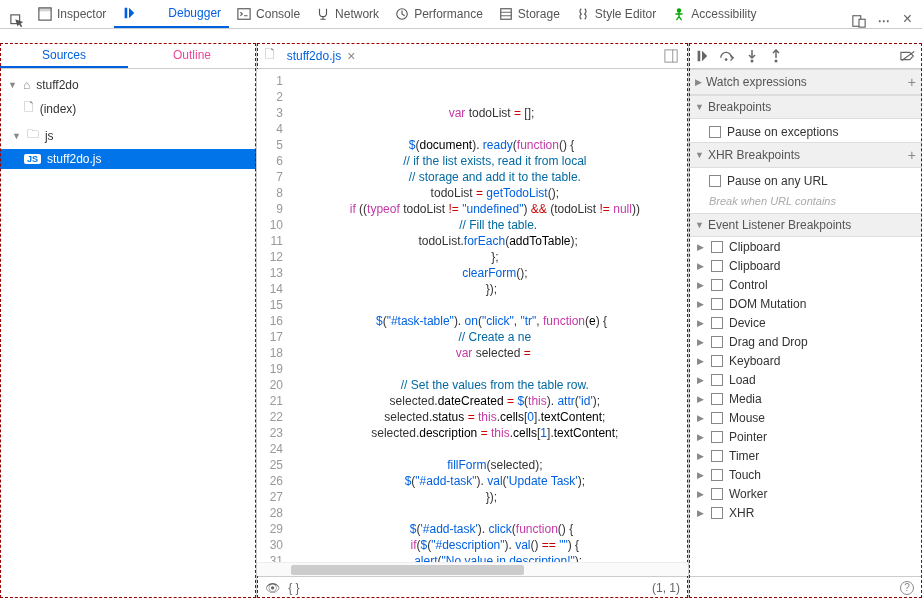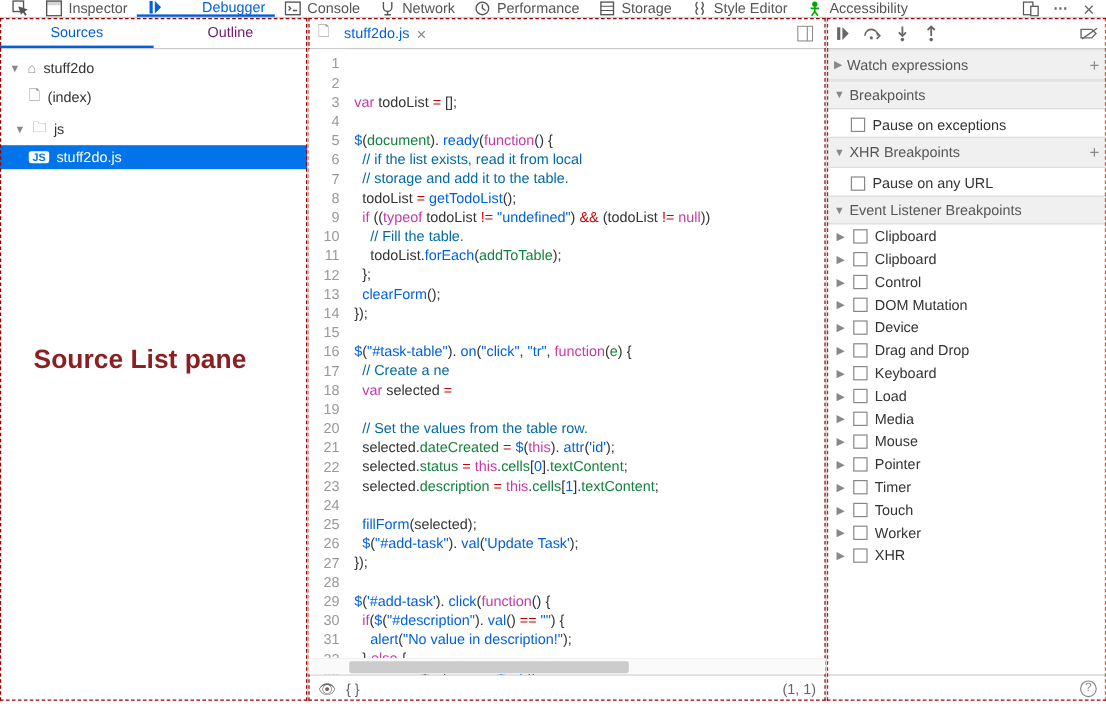--- a/index.html
+++ b/index.html
@@ -1,55 +1,55 @@
 <!DOCTYPE html>
 <html><head>
 <meta charset="utf-8">
 <style>
 * { box-sizing: border-box; margin: 0; padding: 0; font-family: "Segoe UI", Arial, sans-serif; }
 body { width: 922px; height: 598px; background: #fff; font-size: 12px; color: #333; overflow: hidden; }
 
 
-.toolbar { height: 15px; border-bottom: 1px solid #ccc; display: flex; align-items: flex-start; padding: 0 4px; }
+.toolbar { height: 29px; border-bottom: 1px solid #ccc; display: flex; align-items: flex-end; padding: 0 4px; }
 .toolbar .tool { display: flex; align-items: center; gap: 5px; padding: 0 8px; height: 100%; cursor: pointer; color: #555; }
 .toolbar .tool.active { color: #0060df; border-bottom: 2px solid #0060df; gap: 32px; }
 .toolbar .spacer { flex: 1; }
 .toolbar .icon-btn { padding: 0 6px; cursor: pointer; color: #666; }
 
 
 .main { display: flex; height: 569px; }
-.pane { position: relative; }
+.pane { position: relative; margin-top: 14px; }
 .dashed { position: absolute; inset: 0; border: 1.5px dashed #900; pointer-events: none; }
 
 
 .sources-pane { width: 257px; border-right: 1px solid #ccc; display: flex; flex-direction: column; position: relative; }
 .src-tabs { display: flex; height: 26px; border-bottom: 1px solid #ccc; }
-.src-tab { flex: 1; text-align: center; line-height: 24px; cursor: pointer; color: #701a75; }
+.src-tab { flex: 1; text-align: center; line-height: 24px; cursor: pointer; color: #ec4899; }
 .src-tab.active { color: #0060df; border-bottom: 2px solid #0060df; }
 .tree { padding: 6px 0; font-size: 12px; flex: 1; overflow: auto; }
 .tree-item { display: flex; align-items: center; gap: 6px; padding: 3px 8px; cursor: pointer; }
 .tree-item.lvl1 { padding-left: 24px; }
 .tree-item.selected { background: #0074e8; color: #fff; }
 .tree-caret { font-size: 9px; color: #888; }
 .tree-icon { font-size: 12px; color: #888; }
 .js-badge { background: #928500; color: #fff; font-size: 9px; font-weight: bold; padding: 0 3px; border-radius: 2px; }
 .tree-item.selected .js-badge { background: #fff; color: #0074e8; }
 .annot-label { position: absolute; color: #8b2023; font-size: 22px; font-weight: 600; pointer-events: none; }
 
 
 .editor-pane { flex: 1; display: flex; flex-direction: column; border-right: 1px solid #ccc; position: relative; min-width: 0; }
 .editor-tabs { height: 26px; border-bottom: 1px solid #ccc; display: flex; align-items: center; padding: 0 4px; }
 .ed-tab { display: flex; align-items: center; gap: 6px; padding: 0 8px; height: 100%; cursor: pointer; color: #0060df; }
 .ed-tab .close { color: #888; font-size: 14px; }
 .ed-outline { margin-left: auto; padding: 0 6px; color: #888; cursor: pointer; }
 .editor-body { flex: 1; display: flex; font-family: Consolas, monospace; font-size: 12px; overflow: hidden; position: relative; }
 .gutter { width: 32px; text-align: right; color: #999; padding: 4px 6px 4px 0; background: #fff; line-height: 16px; user-select: none; }
 .code { flex: 1; padding: 4px 0 4px 6px; line-height: 16px; white-space: pre; overflow-x: auto; }
-.code-line { height: 16px; }
-.k { color: #c53aa6; } .s { color: #0060df; } .c { color: #0369a1; } .f { color: #0060df; } .p { color: #15803d; } .n { color: #333; } .m { color: #c00; }
+.code-line { height: 16px; text-align: center; }
+.k { color: #c53aa6; } .s { color: #0060df; } .c { color: #0369a1; } .f { color: #0060df; } .p { color: #000000; } .n { color: #333; } .m { color: #c00; }
 .editor-status { height: 22px; border-top: 1px solid #ccc; display: flex; align-items: center; padding: 0 8px; color: #666; font-family: Consolas, monospace; }
 .editor-status .eye { margin-right: 8px; }
 .editor-status .pos { margin-left: auto; }
 .hscroll { position: absolute; bottom: 0; left: 0; right: 0; height: 14px; background: #fafafa; border-top: 1px solid #eee; }
 .hscroll-thumb { position: absolute; height: 10px; top: 2px; left: 34px; width: 54%; background: #ccc; border-radius: 2px; }
 
 
 .right-pane { width: 233px; display: flex; flex-direction: column; position: relative; }
 .rt-toolbar { height: 26px; border-bottom: 1px solid #ccc; display: flex; align-items: center; padding: 0 6px; gap: 10px; color: #666; }
 .rt-toolbar .grow { flex: 1; }
@@ -181,21 +181,20 @@
       <div class="tree-item" style="padding-left:12px;">
         <span class="tree-caret">▼</span>
         <span class="tree-icon">🗀</span>
         <span>js</span>
       </div>
       <div class="tree-item lvl1 selected">
         <span class="js-badge">JS</span>
         <span>stuff2do.js</span>
       </div>
     </div>
-    <div class="annot-label" style="left:28px;top:272px;">Source List pane</div>
   </div>
 
   <div class="editor-pane pane">
     <div class="dashed"></div>
     <div class="editor-tabs">
       <span class="tree-icon" style="padding:0 4px;">🗋</span>
       <div class="ed-tab">
         <span>stuff2do.js</span>
         <span class="close">×</span>
       </div>
@@ -309,20 +308,21 @@
 
     <div class="section-hdr">
       <span class="caret">▼</span>
       <span>XHR Breakpoints</span>
       <span class="plus">+</span>
     </div>
     <div class="chk-row">
       <span class="chk"></span>
       <span>Pause on any URL</span>
     </div>
+    <div class="hint">Break when URL contains</div>
 
     <div class="section-hdr">
       <span class="caret">▼</span>
       <span>Event Listener Breakpoints</span>
     </div>
     <div class="event-list" id="event-list">
         <div class="ev-row">
           <span class="caret">▶</span>
           <span class="chk"></span>
           <span>Clipboard</span>

